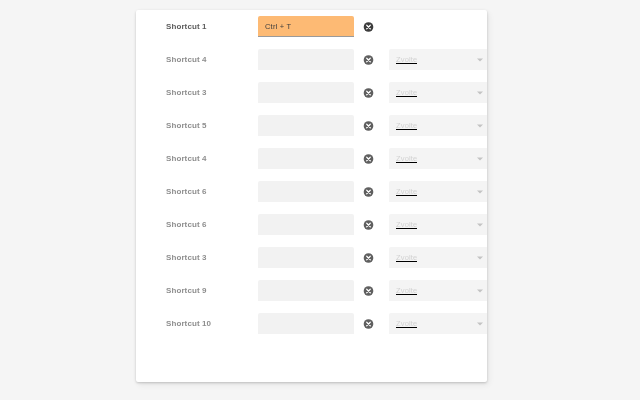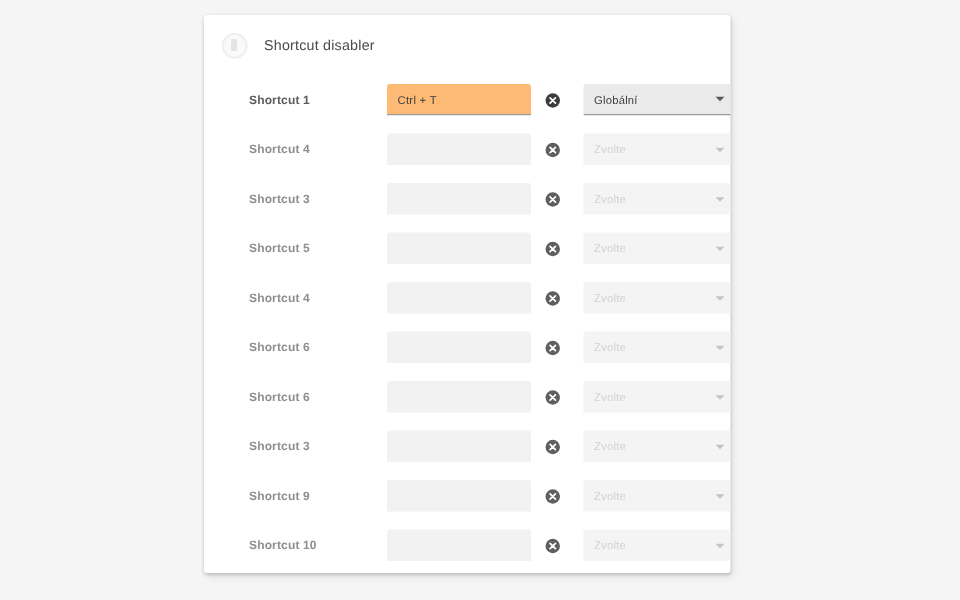--- a/index.html
+++ b/index.html
@@ -167,54 +167,46 @@
     width: 0; height: 0;
     border-left: 3px solid transparent;
     border-right: 3px solid transparent;
     border-top: 3.5px solid #c3c3c3;
   }
   .row.active .caret { border-top-color: #5a5a5a; }
 
   
   .row.faded .row-label { color: #8e8e8e; }
   .row.faded .text-field { background: #f2f2f2; color: transparent; }
-  .row.faded .select-field { background: #f4f4f4; }
+  .row.faded .select-field { background: #f4f4f4; text-decoration: underline; }
   .row.faded .select-value { color: #d2d2d2; }
   .row.faded .clear-icon { opacity: 0.82; }
 </style>
 </head>
 <body>
 
 <div id="app-root">
 
   <div class="card">
 
-    <div class="card-header">
-      <span class="app-logo"></span>
-      <span class="card-title">Shortcut disabler</span>
-    </div>
 
     <div class="rows" id="rows-container">
         <div class="row active">
     <span class="row-label">Shortcut 1</span>
 
     <div class="field-group">
       <div class="text-field">Ctrl + T</div>
       <span class="clear-icon">
         <svg viewBox="0 0 16 16" width="11" height="11" aria-hidden="true">
           <circle cx="8" cy="8" r="7" fill="#3c3c3c"></circle>
           <path d="M5.4 5.4 L10.6 10.6 M10.6 5.4 L5.4 10.6" stroke="#ffffff" stroke-width="1.7" stroke-linecap="round"></path>
         </svg>
       </span>
     </div>
 
-    <div class="select-field">
-      <span class="select-value">Globální</span>
-      <span class="caret"></span>
-    </div>
   </div>
         <div class="row faded">
     <span class="row-label">Shortcut 4</span>
 
     <div class="field-group">
       <div class="text-field"></div>
       <span class="clear-icon">
         <svg viewBox="0 0 16 16" width="11" height="11" aria-hidden="true">
           <circle cx="8" cy="8" r="7" fill="#3c3c3c"></circle>
           <path d="M5.4 5.4 L10.6 10.6 M10.6 5.4 L5.4 10.6" stroke="#ffffff" stroke-width="1.7" stroke-linecap="round"></path>

